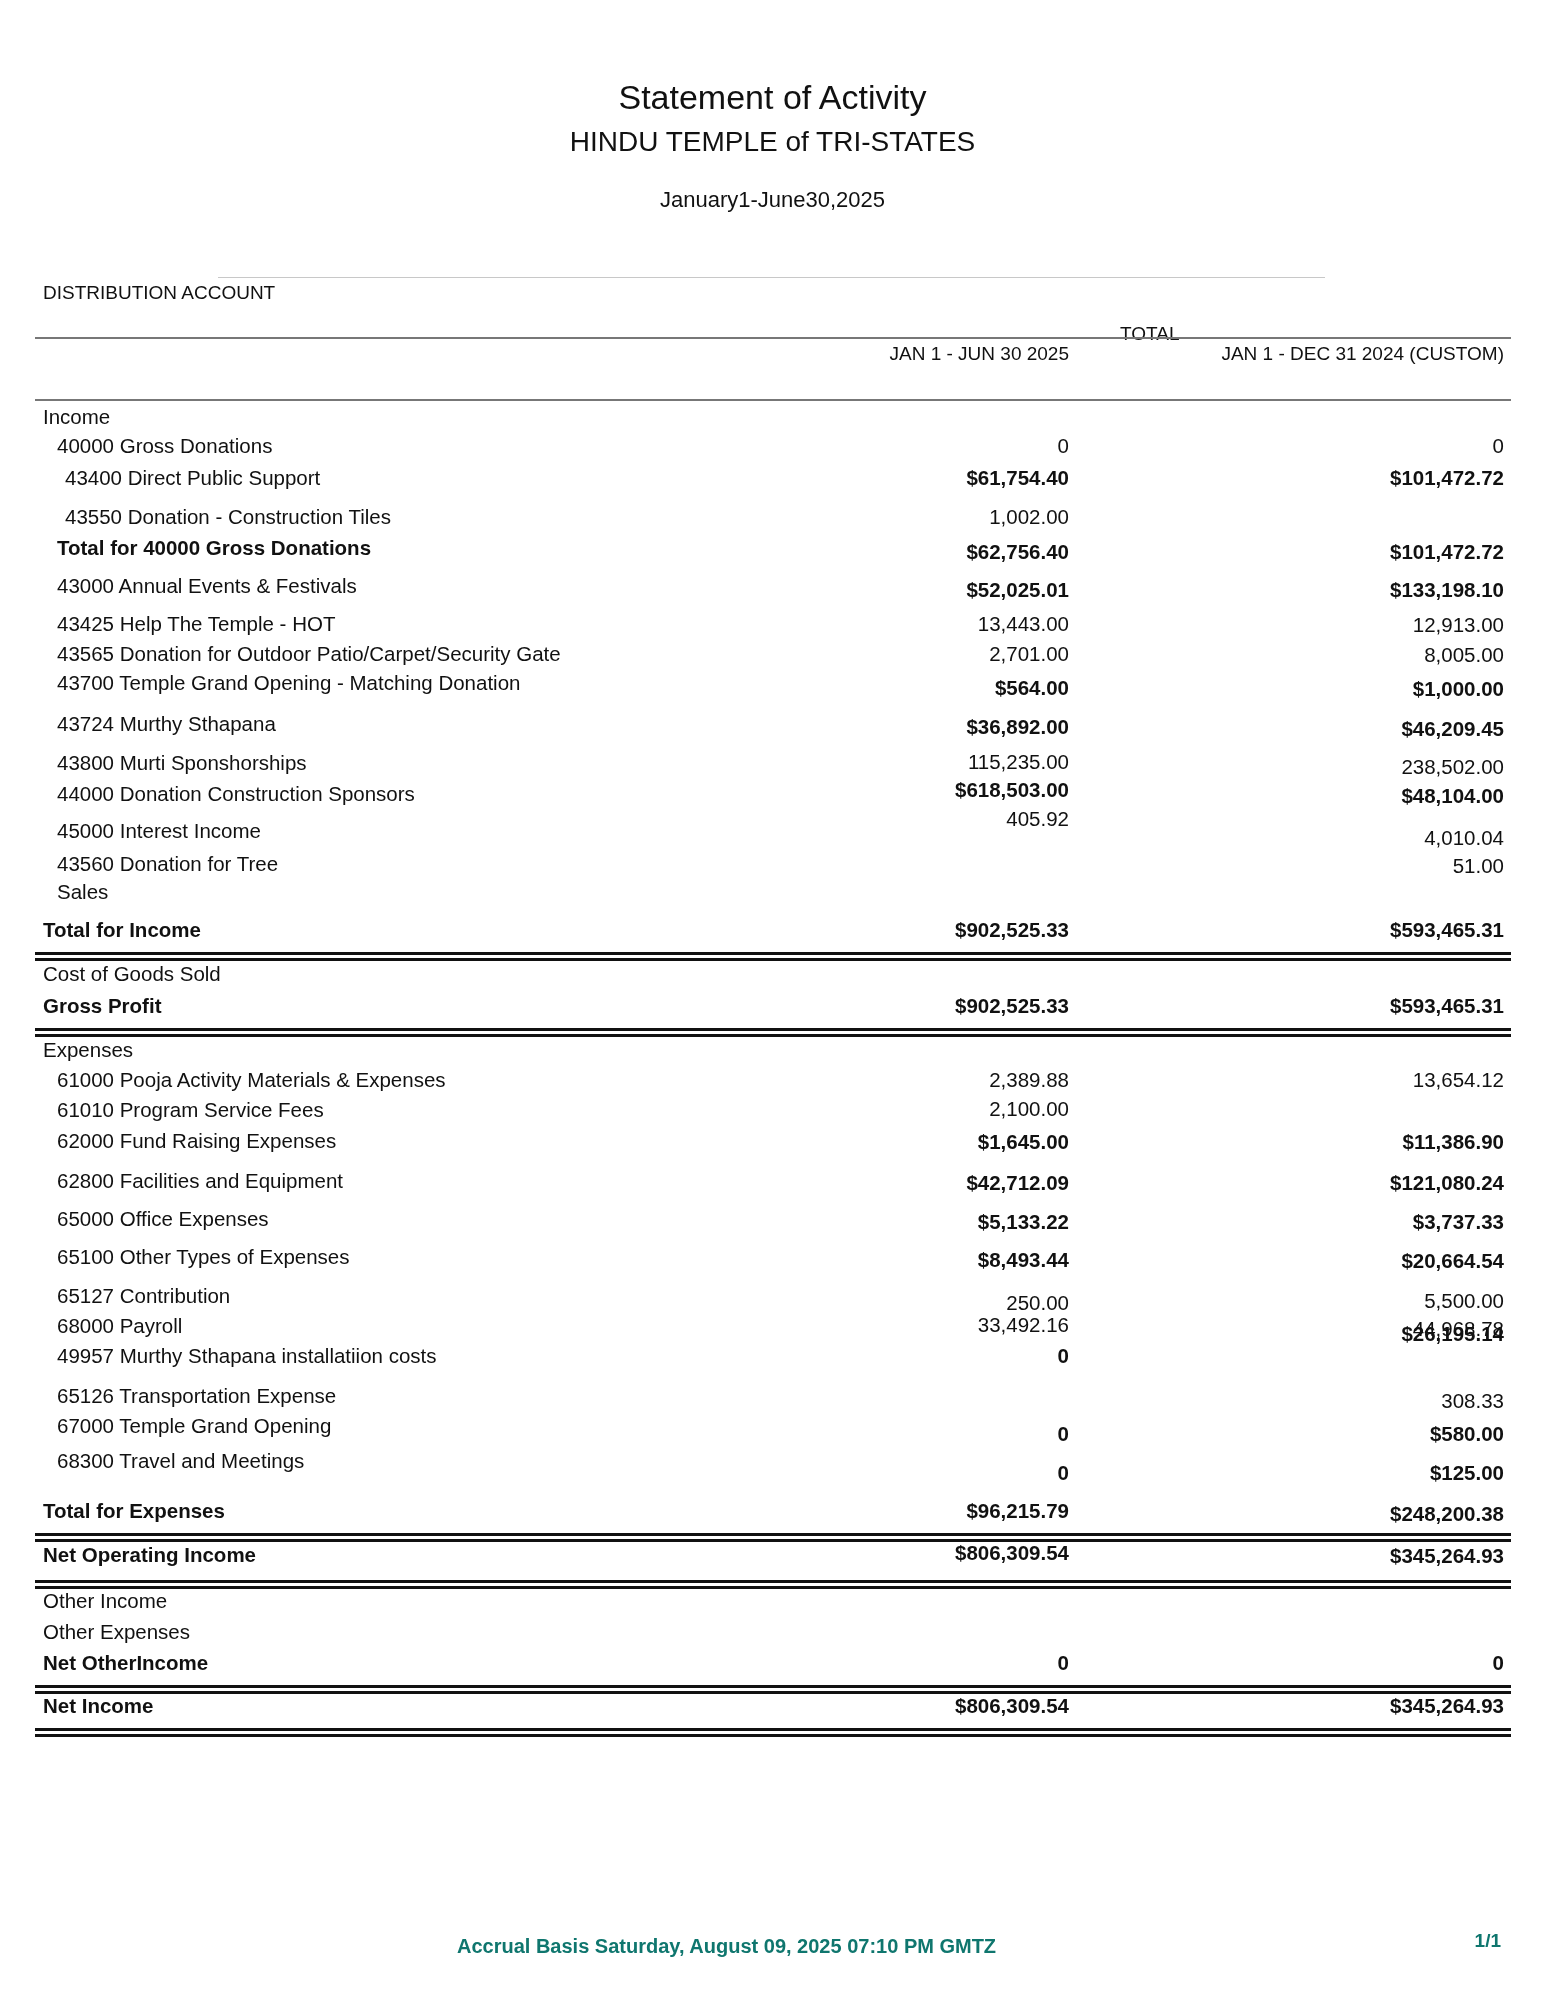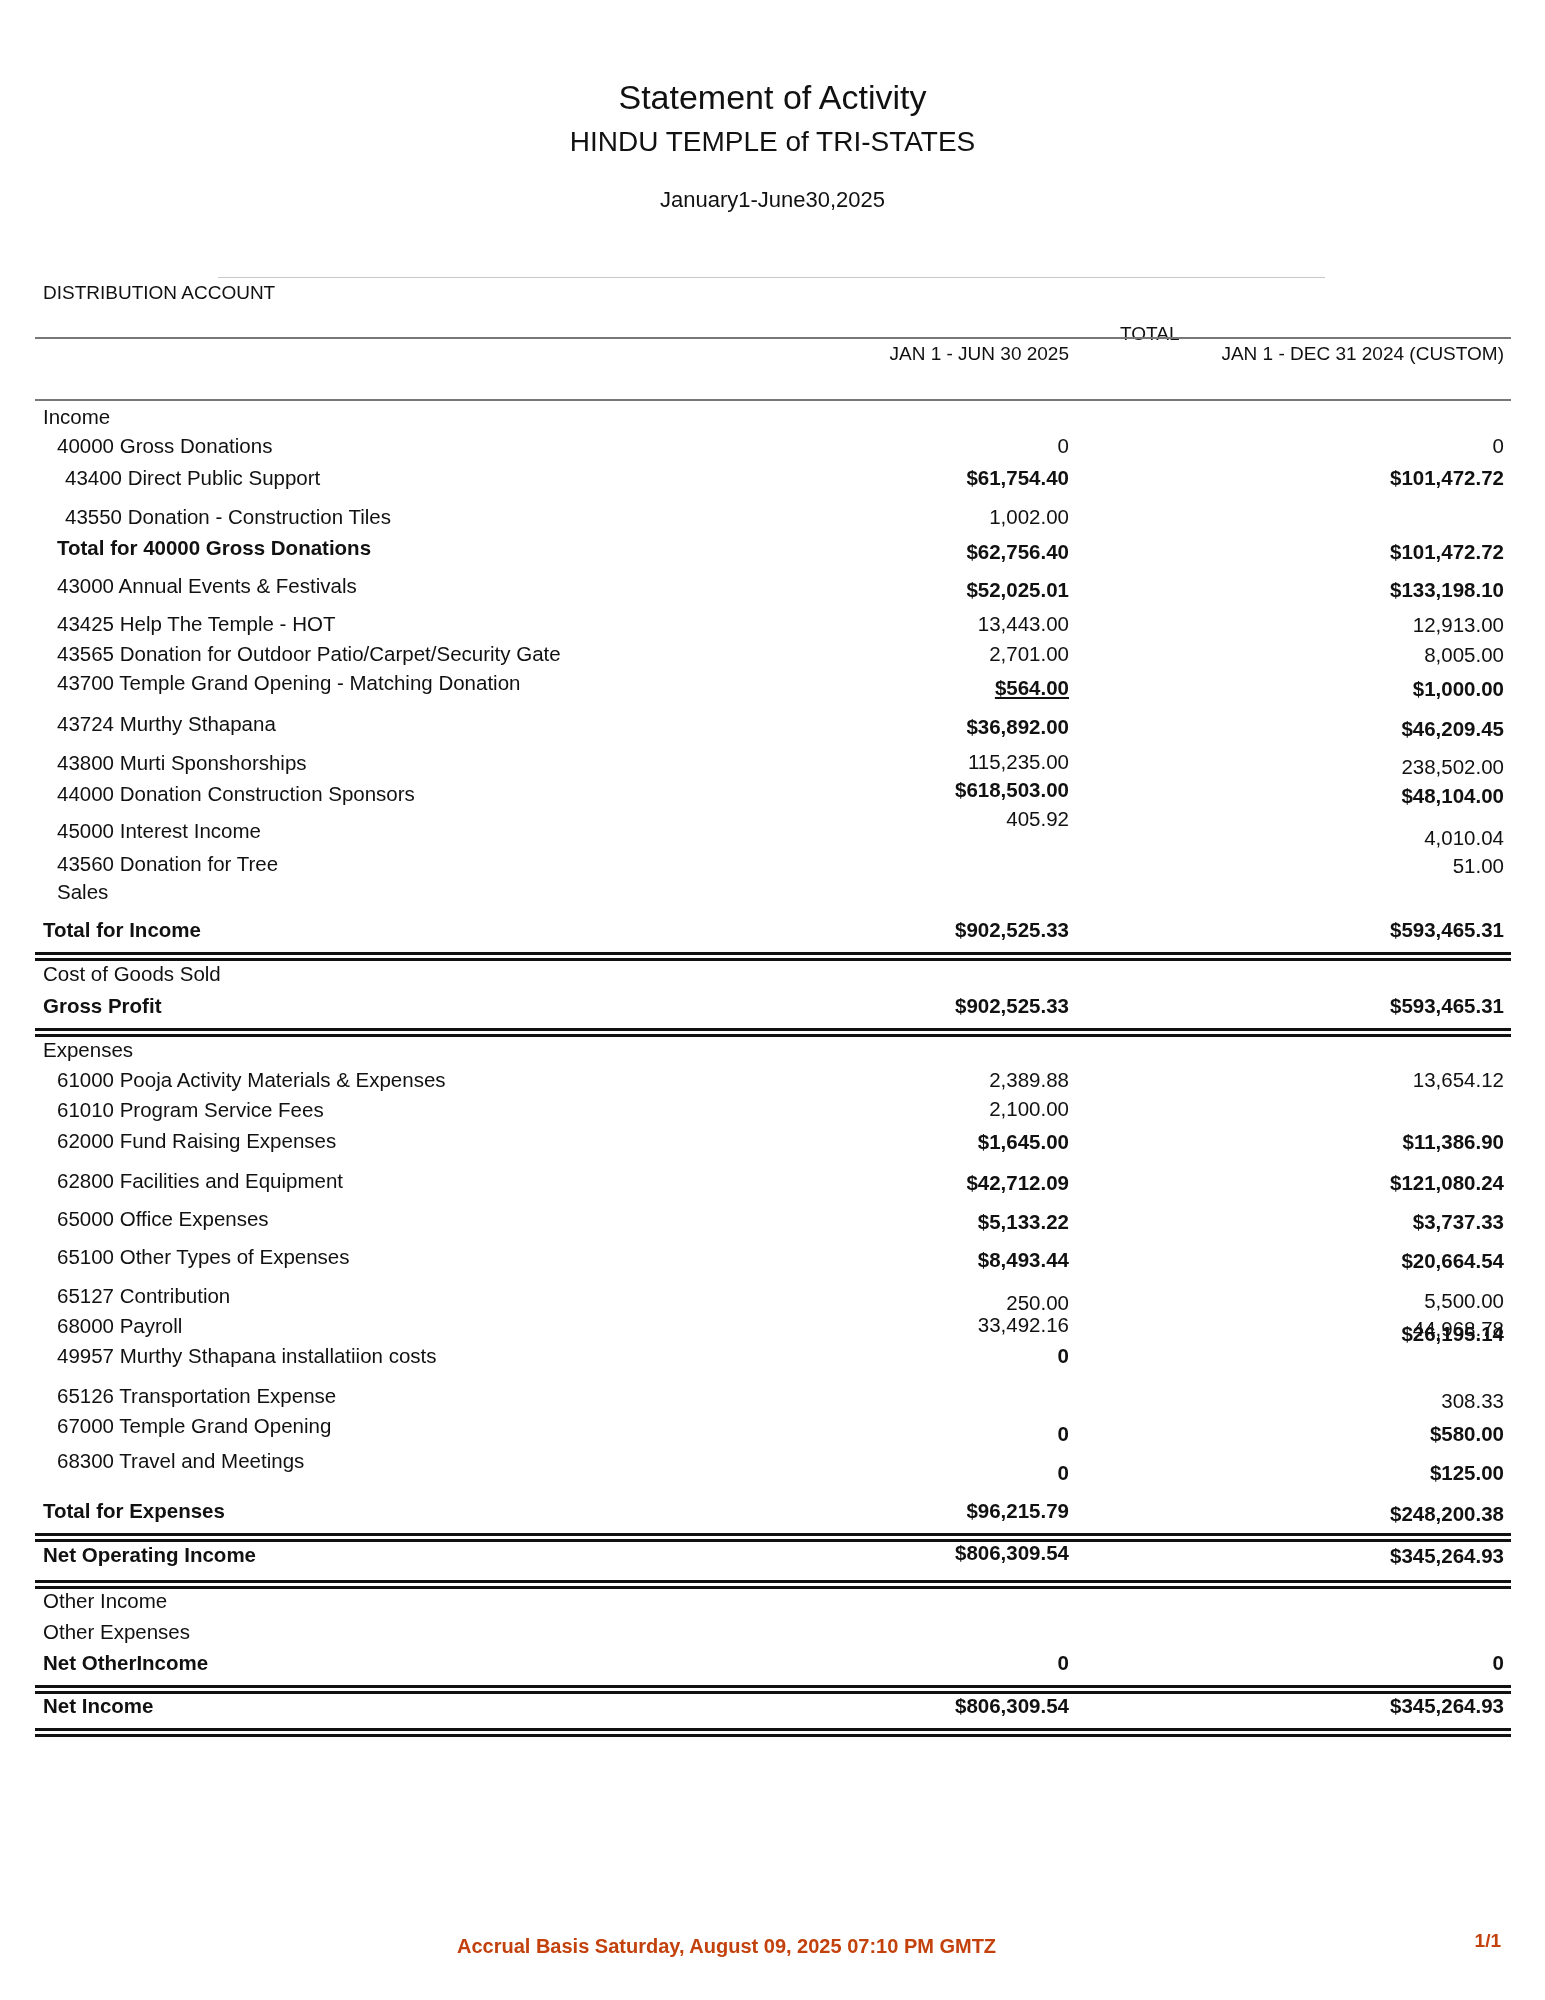--- a/index.html
+++ b/index.html
@@ -13,21 +13,21 @@
   .light { border-top: 1px solid #c8c8c8; }
   .mid { border-top: 2px solid #777777; }
   .dbl { height: 3px; border-top: 3px solid #111; border-bottom: 3px solid #111; }
   .colhead { font-size: 19px; }
   .lbl { font-size: 20.5px; left: 43px; transform: translateY(-50%); }
   .lbl.ind1 { left: 57px; }
   .lbl.ind2 { left: 65px; }
   .v1 { font-size: 20.5px; right: 476px; transform: translateY(-50%); text-align: right; }
   .v2 { font-size: 20.5px; right: 41px; transform: translateY(-50%); text-align: right; }
   .b { font-weight: bold; }
-  .footer { font-size: 20px; color: #c2410c; font-weight: bold; }
+  .footer { font-size: 20px; color: #0f766e; font-weight: bold; }
 </style>
 </head>
 <body>
 
 <div class="abs title">Statement of Activity</div>
 <div class="abs company">HINDU TEMPLE of TRI-STATES</div>
 <div class="abs period">January1-June30,2025</div>
 
 <div class="hline light" style="top:277px; left:218px; width:1107px;"></div>
 <div class="abs colhead" style="top:282px; left:43px;">DISTRIBUTION ACCOUNT</div>
@@ -69,21 +69,21 @@
   <div class="abs v1" style="top:624px;">13,443.00</div>
   <div class="abs v2" style="top:625px;">12,913.00</div>
 </div>
 <div>
   <div class="abs lbl ind1" style="top:654px;">43565 Donation for Outdoor Patio/Carpet/Security Gate</div>
   <div class="abs v1" style="top:654px;">2,701.00</div>
   <div class="abs v2" style="top:655px;">8,005.00</div>
 </div>
 <div>
   <div class="abs lbl ind1" style="top:683px;">43700 Temple Grand Opening - Matching Donation</div>
-  <div class="abs v1 b" style="top:688px;text-decoration:underline;">$564.00</div>
+  <div class="abs v1 b" style="top:688px;">$564.00</div>
   <div class="abs v2 b" style="top:689px;">$1,000.00</div>
 </div>
 <div>
   <div class="abs lbl ind1" style="top:724px;">43724 Murthy Sthapana</div>
   <div class="abs v1 b" style="top:727px;">$36,892.00</div>
   <div class="abs v2 b" style="top:729px;">$46,209.45</div>
 </div>
 <div>
   <div class="abs lbl ind1" style="top:763px;">43800 Murti Sponshorships</div>
   <div class="abs v1" style="top:762px;">115,235.00</div>

